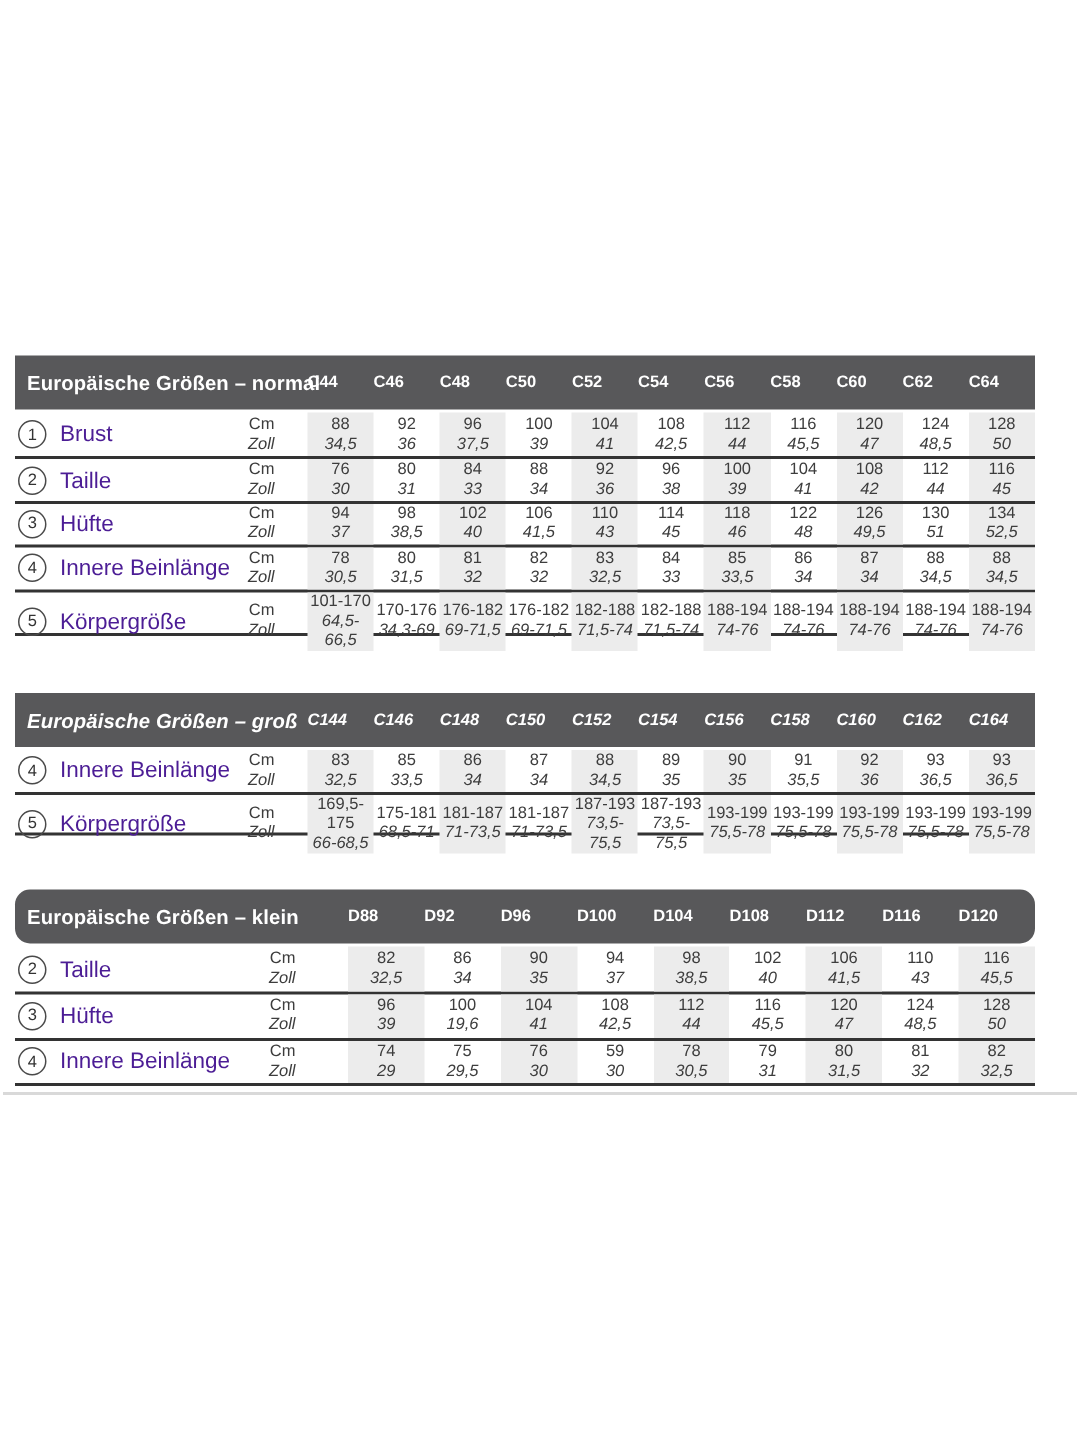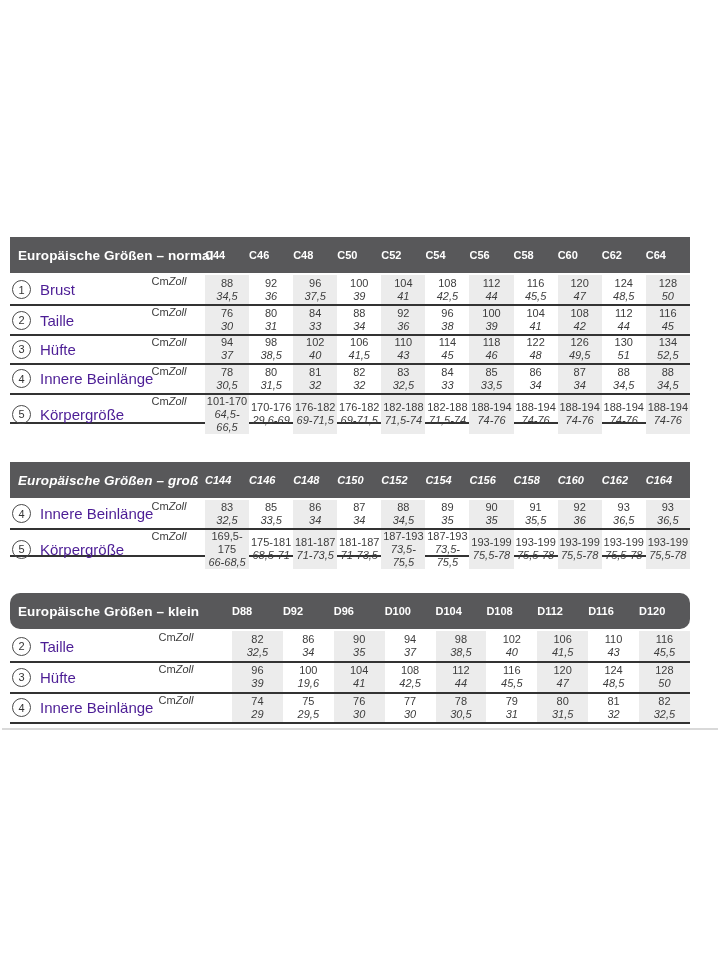--- a/index.html
+++ b/index.html
@@ -22,21 +22,21 @@
   .trow + .trow { border-top:2px solid var(--rule-dark,#333333); }
   .label-cell { display:flex; align-items:center; padding-left:2px; min-width:0; }
   .badge {
     flex:0 0 auto; width:19px; height:19px; box-sizing:border-box;
     border:1.4px solid #4a4a4a; border-radius:50%;
     display:flex; align-items:center; justify-content:center;
     font-size:11px; color:#333333; margin-right:9px;
   }
   .mlabel { font-size:15px; color:#4c1d95; white-space:nowrap; }
   .unit-cell {
-    display:flex; flex-direction:row; justify-content:center;
+    display:flex; flex-direction:column; justify-content:center;
     text-align:right; font-size:11px; line-height:13px; color:#3d3d3d;
   }
   .val-cell {
     display:flex; flex-direction:column; justify-content:center;
     text-align:center; font-size:11px; line-height:13px; color:#3d3d3d;
   }
   .val-cell.shade { background:var(--col-shade,#ececec); }
   .zoll { font-style:italic; }
   .footer-rule {
     position:absolute; left:2px; top:728px; width:716px; height:2px;
@@ -287,21 +287,21 @@
           <div class="unit-cell" style="padding-right: 22px;">
             <div class="cm">Cm</div>
             <div class="zoll">Zoll</div>
           </div>
           <div class="val-cell shade">
             <div class="cm">101-170</div>
             <div class="zoll">64,5-66,5</div>
           </div>
           <div class="val-cell">
             <div class="cm">170-176</div>
-            <div class="zoll">29,6-69</div>
+            <div class="zoll">34,3-69</div>
           </div>
           <div class="val-cell shade">
             <div class="cm">176-182</div>
             <div class="zoll">69-71,5</div>
           </div>
           <div class="val-cell">
             <div class="cm">176-182</div>
             <div class="zoll">69-71,5</div>
           </div>
           <div class="val-cell shade">
@@ -582,21 +582,21 @@
           </div>
           <div class="val-cell">
             <div class="cm">75</div>
             <div class="zoll">29,5</div>
           </div>
           <div class="val-cell shade">
             <div class="cm">76</div>
             <div class="zoll">30</div>
           </div>
           <div class="val-cell">
-            <div class="cm">77</div>
+            <div class="cm">59</div>
             <div class="zoll">30</div>
           </div>
           <div class="val-cell shade">
             <div class="cm">78</div>
             <div class="zoll">30,5</div>
           </div>
           <div class="val-cell">
             <div class="cm">79</div>
             <div class="zoll">31</div>
           </div>

